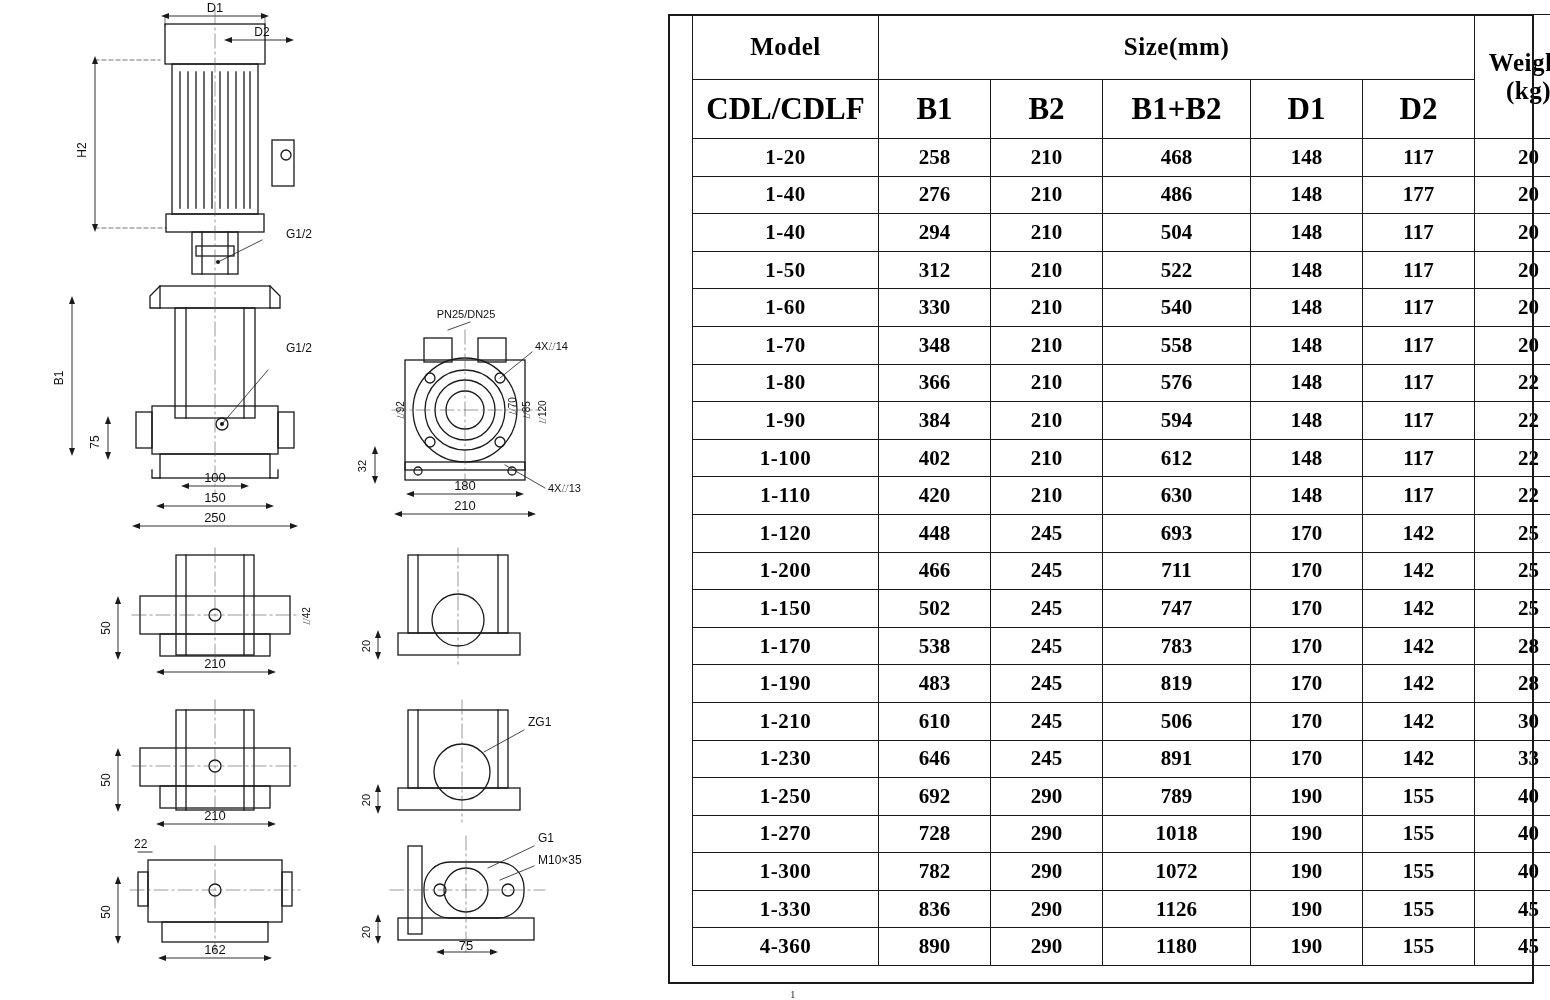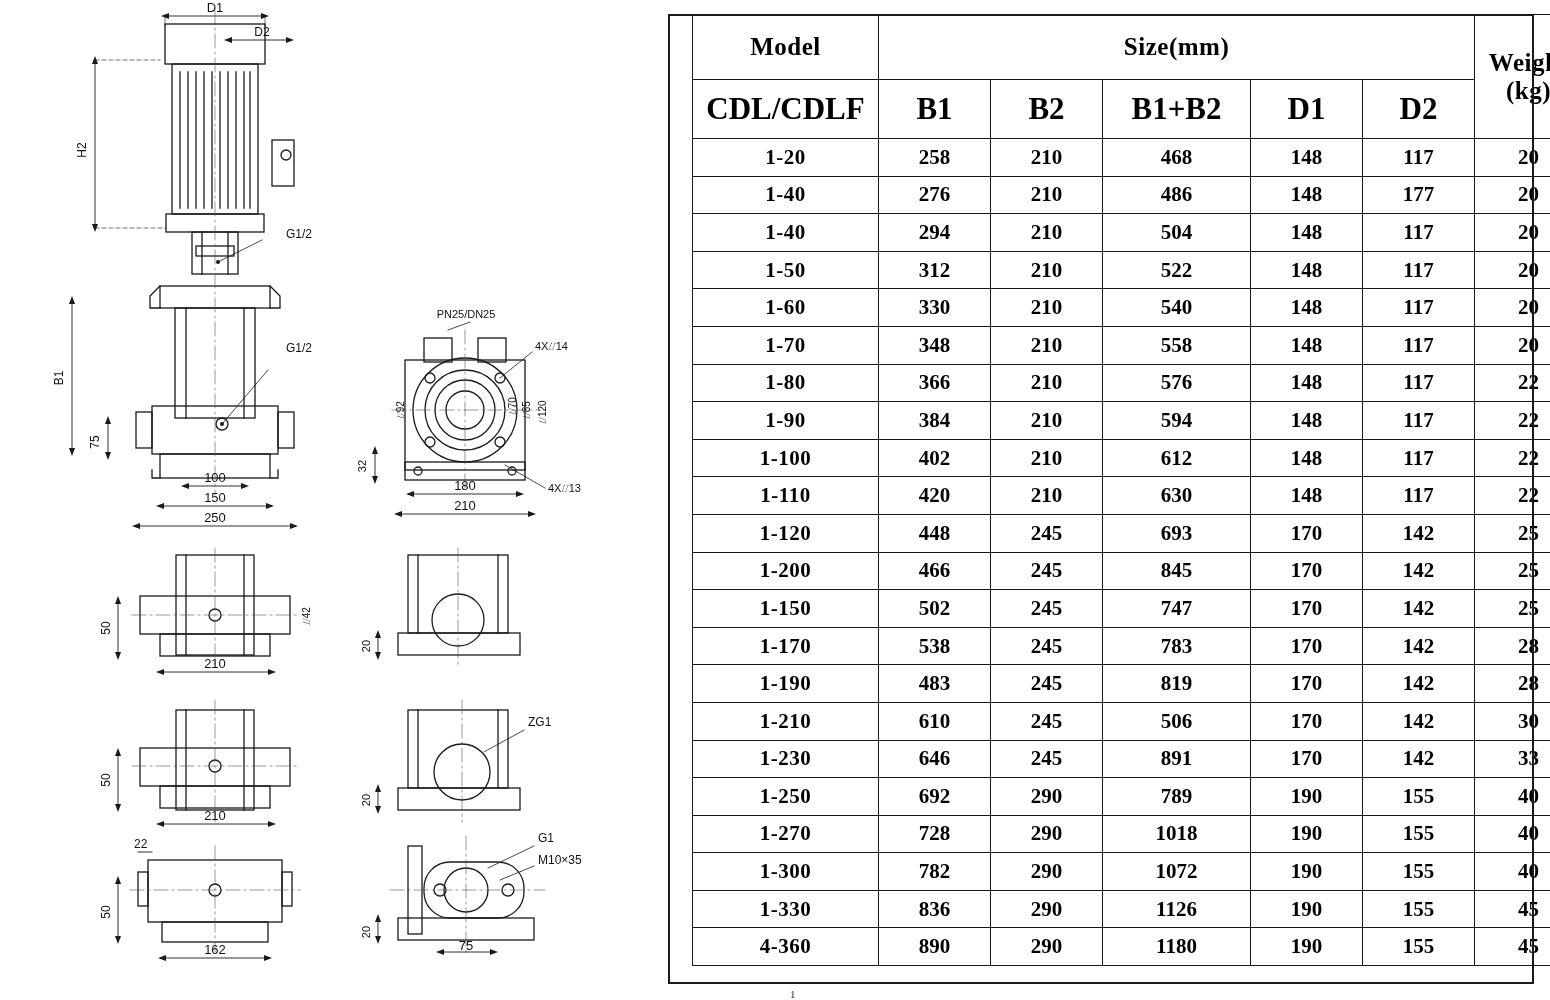--- a/index.html
+++ b/index.html
@@ -460,21 +460,21 @@
             <td>245</td>
             <td>693</td>
             <td>170</td>
             <td>142</td>
             <td>25</td>
           </tr>
         <tr>
             <td class="model-cell">1-200</td>
             <td>466</td>
             <td>245</td>
-            <td>845</td>
+            <td>711</td>
             <td>170</td>
             <td>142</td>
             <td>25</td>
           </tr>
         <tr>
             <td class="model-cell">1-150</td>
             <td>502</td>
             <td>245</td>
             <td>747</td>
             <td>170</td>

